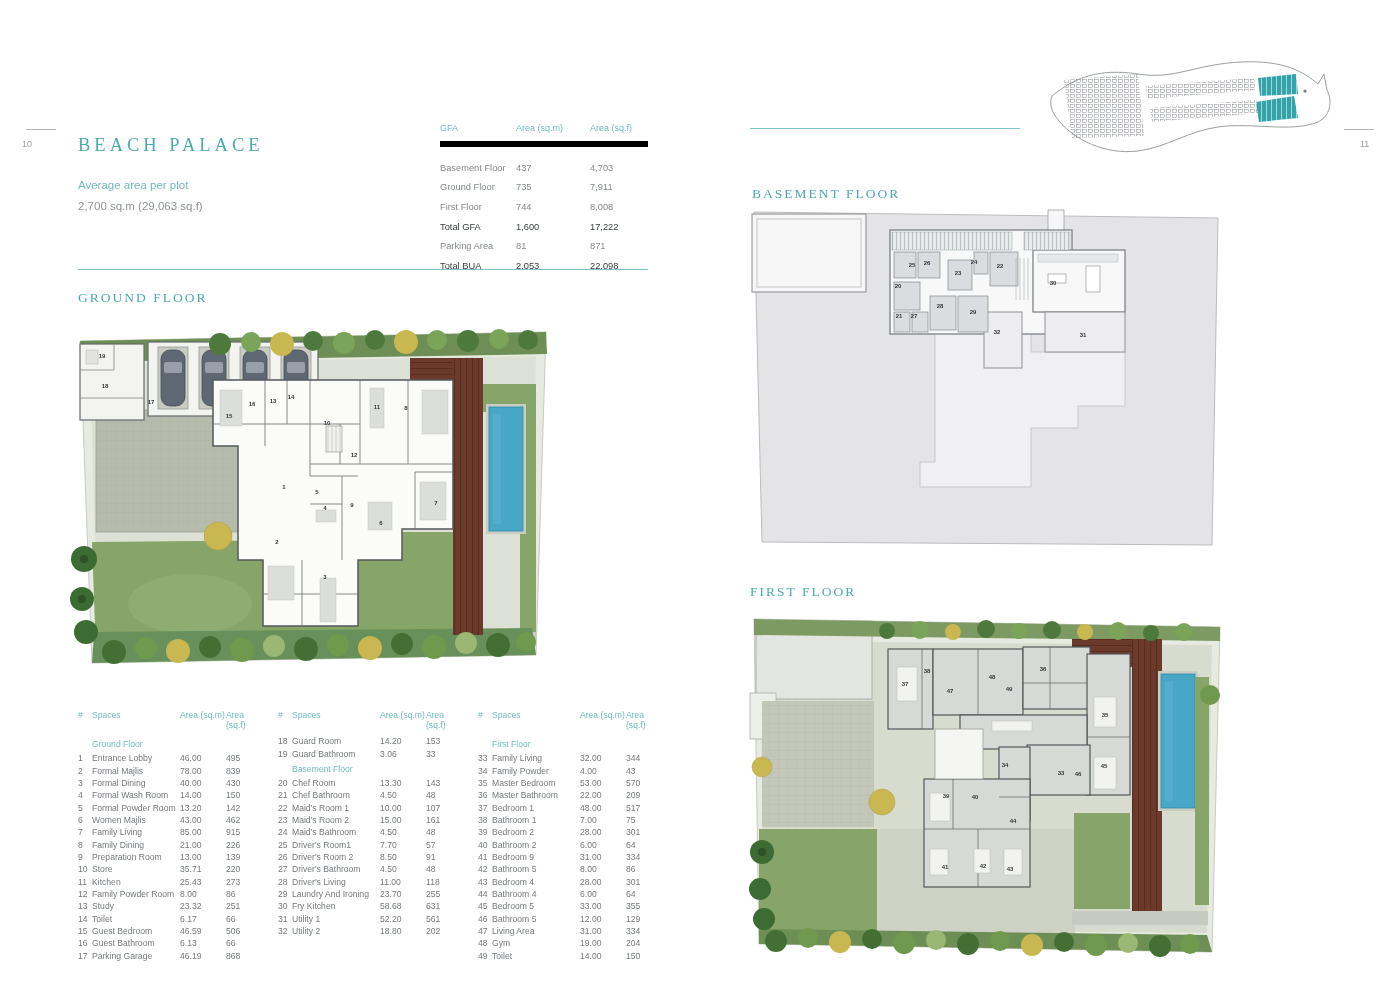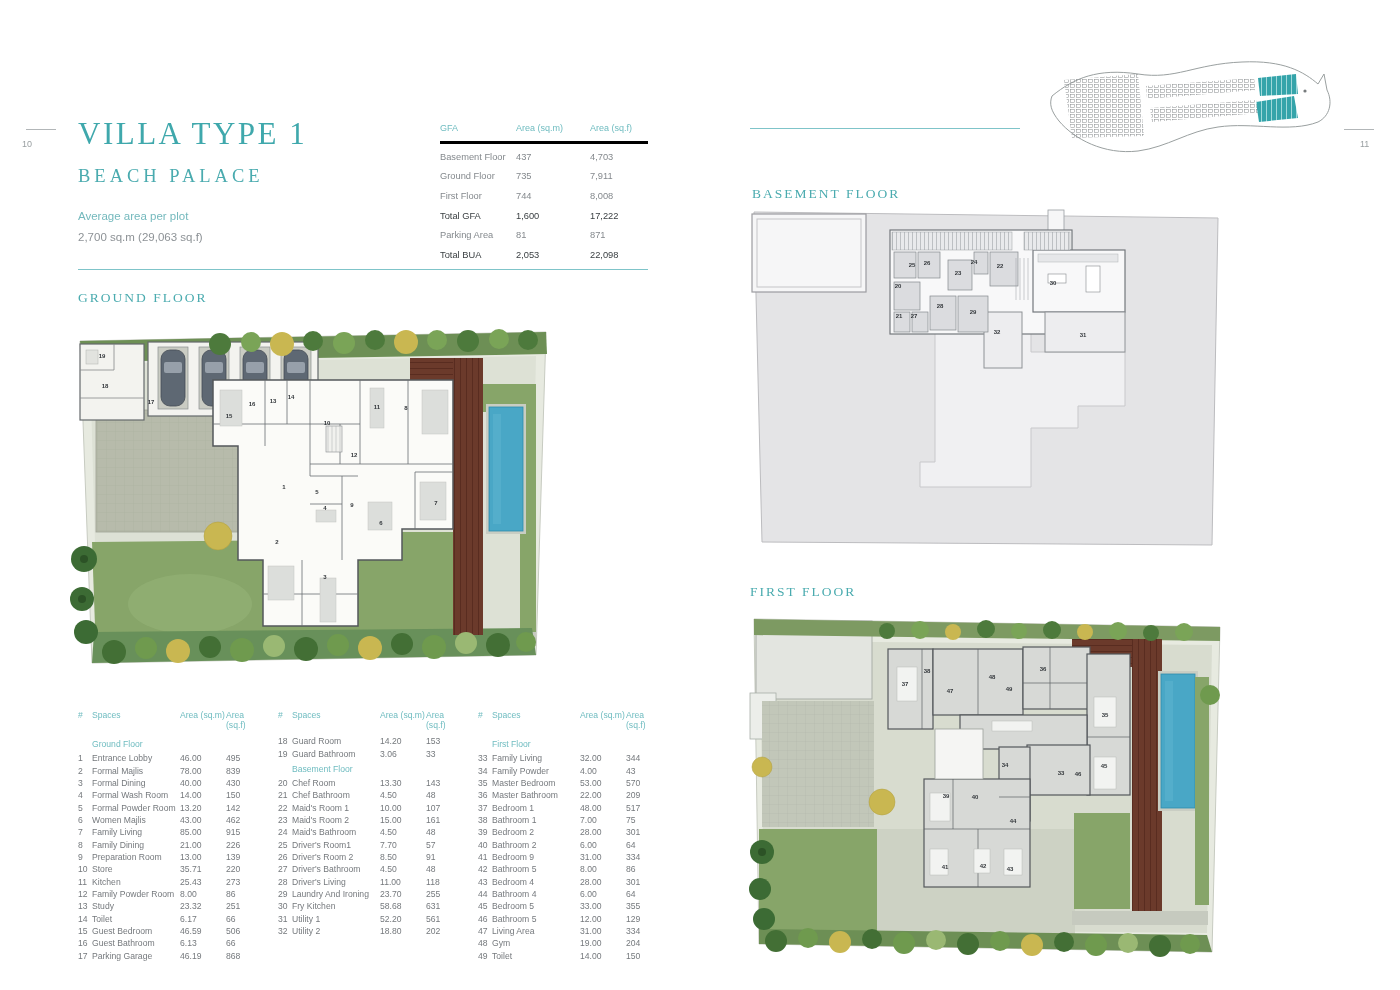--- a/index.html
+++ b/index.html
@@ -19,21 +19,21 @@
   .sub{font-size:11.5px;color:#74b9bd;margin-top:23px}
   .plot{font-size:11.5px;color:#8d9296;margin-top:9px}
 
   .tealrule{height:1px;background:#7fc4c9}
 
   .floorhead{font-size:13.5px;letter-spacing:2px;color:#4aabaf;font-weight:400}
 
   
   .gfa{width:208px}
   .gfa-head{display:grid;grid-template-columns:76px 74px auto;font-size:9px;color:#6fbcc0;
-            padding-bottom:8px;border-bottom:3px solid #000000;margin-bottom:3px}
+            padding-bottom:8px;border-bottom:6px solid #000000;margin-bottom:11px}
   .gfa-row{display:grid;grid-template-columns:76px 74px auto;height:19.6px;align-items:center;
            font-size:9.3px;color:#84898d}
   .gfa-row.bold{color:#3b4043;font-weight:normal}
 
   
   .spaces{position:absolute;top:710px;width:182px;font-size:8.6px;color:#75797d}
   .sp-head{display:grid;grid-template-columns:14px 88px 46px auto;color:#6fbcc0;margin-bottom:5px}
   .sp-row{display:grid;grid-template-columns:14px 88px 46px auto;height:12.35px;align-items:center}
   .section-row{color:#6fbcc0;padding:5px 0 3px 14px;line-height:9px}
 
@@ -46,21 +46,20 @@
 </head>
 <body>
 
 <div class="abs pagerule" style="left:26px;top:129px;width:30px"></div>
 <div class="abs pagenum" style="left:22px;top:139px">10</div>
 
 <div class="abs pagerule" style="left:1344px;top:129px;width:30px"></div>
 <div class="abs pagenum" style="left:1360px;top:139px">11</div>
 
 <div class="abs" style="left:78px;top:118px">
-  <div class="ser t1">VILLA TYPE 1</div>
   <div class="ser t2">BEACH PALACE</div>
   <div class="sub">Average area per plot</div>
   <div class="plot">2,700 sq.m (29,063 sq.f)</div>
 </div>
 
 <div class="abs gfa" style="left:440px;top:123px">
   <div class="gfa-head">
     <span>GFA</span>
     <span>Area (sq.m)</span>
     <span>Area (sq.f)</span>

